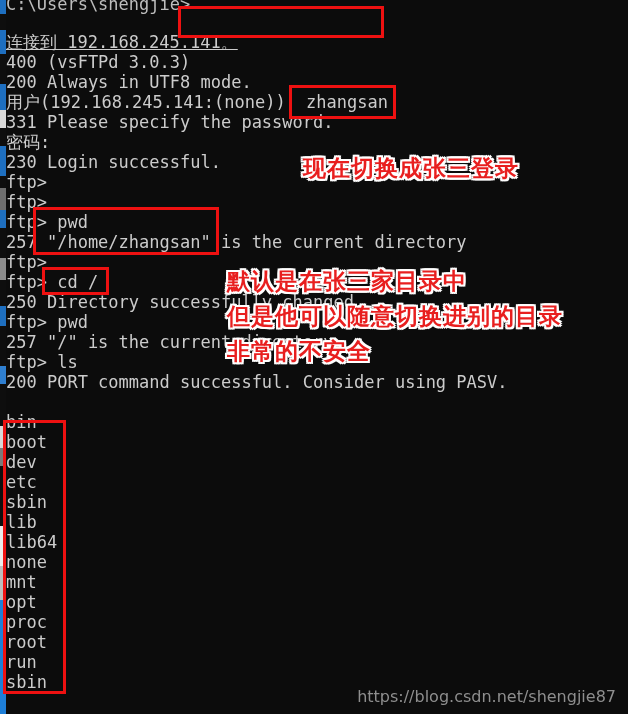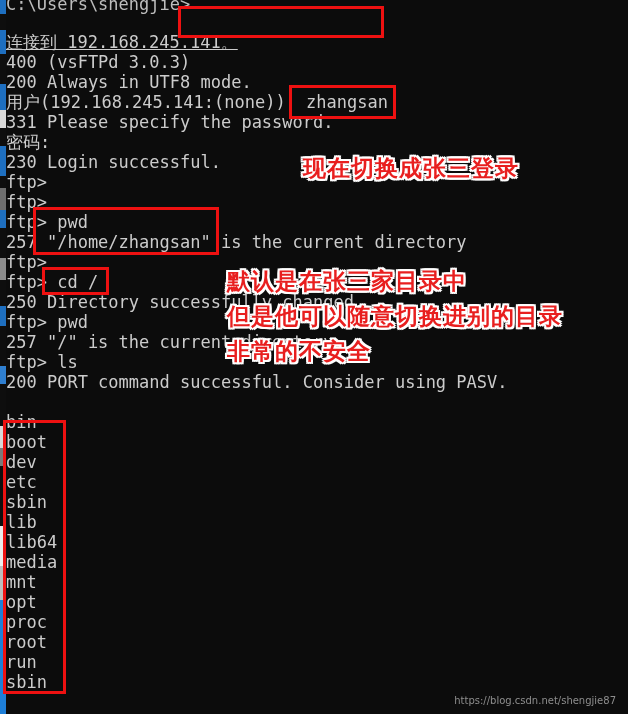--- a/index.html
+++ b/index.html
@@ -77,21 +77,21 @@
        0px -2px 0 #ffffff,  0px  2px 0 #ffffff,
       -2px  0px 0 #ffffff,  2px  0px 0 #ffffff;
   }
 
   .watermark {
     position: absolute;
     right: 12px;
     bottom: 8px;
     color: #8e8e8e;
     font-family: "DejaVu Sans", "Liberation Sans", sans-serif;
-    font-size: 10px;
+    font-size: 16px;
     white-space: pre;
   }
 </style>
 </head>
 <body>
 
 <div id="screen">
 
   <div class="edge-strip" id="edge-strip">
       <div class="edge-seg" style="top: 0px; height: 14px; background: rgb(30, 111, 192);"></div>
@@ -141,21 +141,21 @@
       <div class="line" style="top: 332px;">257 "/" is the current directory</div>
       <div class="line" style="top: 352px;">ftp&gt; ls</div>
       <div class="line" style="top: 372px;">200 PORT command successful. Consider using PASV.</div>
       <div class="line" style="top: 412px;">bin</div>
       <div class="line" style="top: 432px;">boot</div>
       <div class="line" style="top: 452px;">dev</div>
       <div class="line" style="top: 472px;">etc</div>
       <div class="line" style="top: 492px;">sbin</div>
       <div class="line" style="top: 512px;">lib</div>
       <div class="line" style="top: 532px;">lib64</div>
-      <div class="line" style="top: 552px;">media</div>
+      <div class="line" style="top: 552px;">none</div>
       <div class="line" style="top: 572px;">mnt</div>
       <div class="line" style="top: 592px;">opt</div>
       <div class="line" style="top: 612px;">proc</div>
       <div class="line" style="top: 632px;">root</div>
       <div class="line" style="top: 652px;">run</div>
       <div class="line" style="top: 672px;">sbin</div>
       <div class="line" style="top: 716px;">srv</div>
     </div>
 
   <div id="boxes">

